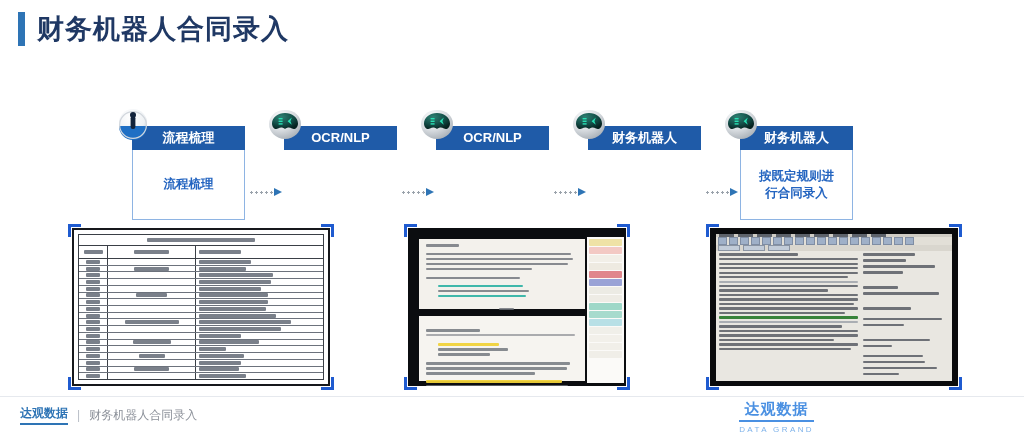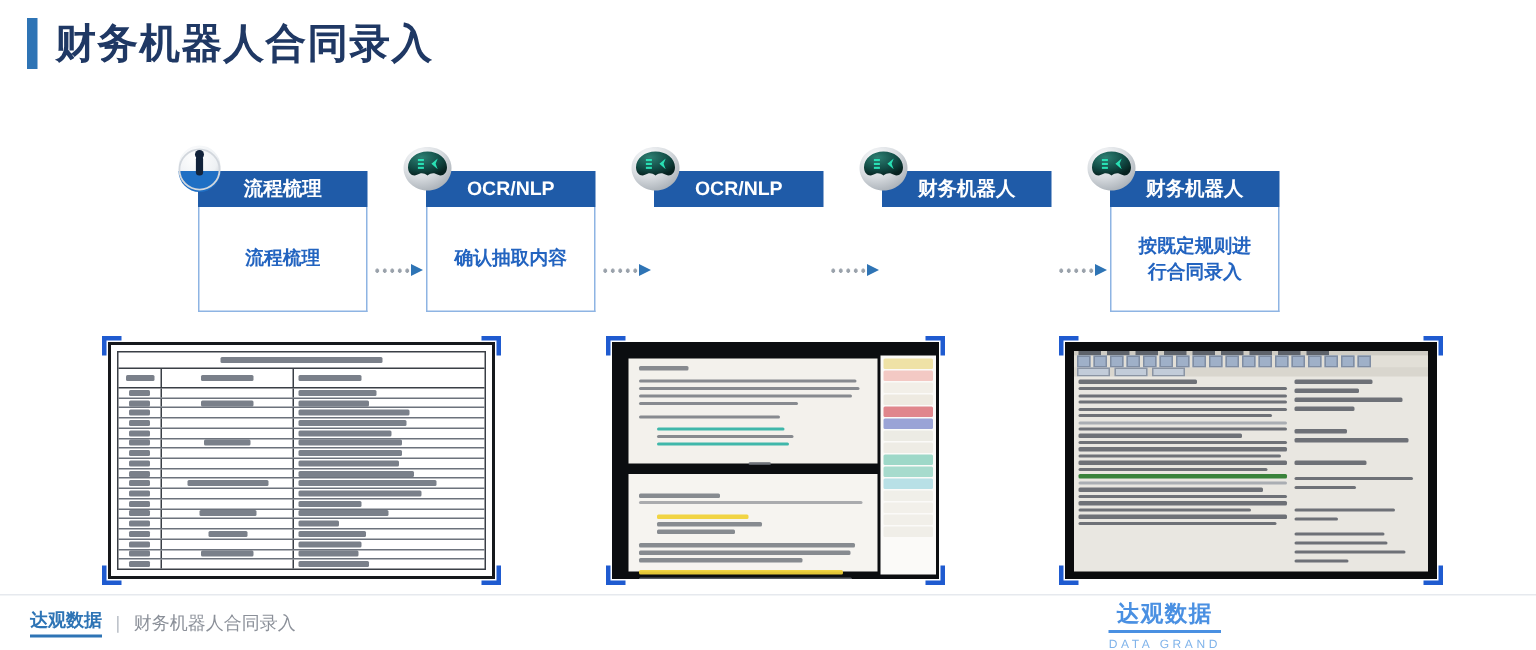--- a/index.html
+++ b/index.html
@@ -10,21 +10,21 @@
     overflow: hidden;
   }
   .slide { position: relative; width: 832px; height: 433px; background: #ffffff; }
 
   
   .title-row { position: absolute; left: 18px; top: 12px; display: flex; align-items: center; }
   .title-accent { width: 7px; height: 34px; background: #2E74B5; margin-right: 12px; }
   .title-text { font-size: 27px; font-weight: bold; color: #1F3864; letter-spacing: 1px; line-height: 34px; }
 
   
-  .flow { position: absolute; left: 96px; top: 96px; width: 880px; height: 125px; }
+  .flow { position: absolute; left: 96px; top: 108px; width: 880px; height: 125px; }
   .step { position: absolute; top: 18px; width: 113px; }
   .step-head {
     height: 24px; background: #1F5BA8; color: #ffffff;
     font-size: 13px; font-weight: bold; line-height: 24px;
     text-align: center; white-space: nowrap;
   }
   .step-body {
     height: 70px; background: #ffffff;
     border: 1px solid #8EB4E3; border-top: none;
     color: #2364C0; font-size: 12.5px; font-weight: bold;
@@ -169,25 +169,20 @@
         <path d="M18 2 C27 2 34 8 34 16 C34 24 27 31 18 31 C9 31 2 24 2 16 C2 8 9 2 18 2 Z" fill="url(#rimg2)"></path>
         <path d="M18 5 C25 5 31 9.5 31 15.5 C31 20 27.5 22 25 20.5 C22.5 19 20.5 19 18 21 C15.5 19 13.5 19 11 20.5 C8.5 22 5 20 5 15.5 C5 9.5 11 5 18 5 Z" fill="url(#facg2)"></path>
         <g fill="#29e0b4">
           <rect x="11.6" y="10" width="4" height="1.4"></rect>
             <rect x="11.6" y="12.6" width="4" height="1.4"></rect>
           <rect x="11.6" y="15.2" width="4" height="1.4"></rect>
         </g>
         <path d="M24.8 9.6 L20.6 13.2 L24.8 16.8 L23.4 13.2 Z" fill="#29e0b4"></path>
       </svg>
       <div class="step-head">OCR/NLP</div>
-      <div class="step-body">
-        <div>
-            <span>确认抽取内容</span>
-          </div>
-      </div>
     </div>
 
     <div class="conn" style="left:305px;">
       <div class="dots"></div>
       <div class="head"></div>
     </div>
 
     <div class="step" style="left:340px;">
       <svg class="step-icon" viewBox="0 0 36 34">
         <path d="M18 2 C27 2 34 8 34 16 C34 24 27 31 18 31 C9 31 2 24 2 16 C2 8 9 2 18 2 Z" fill="url(#rimg2)"></path>

